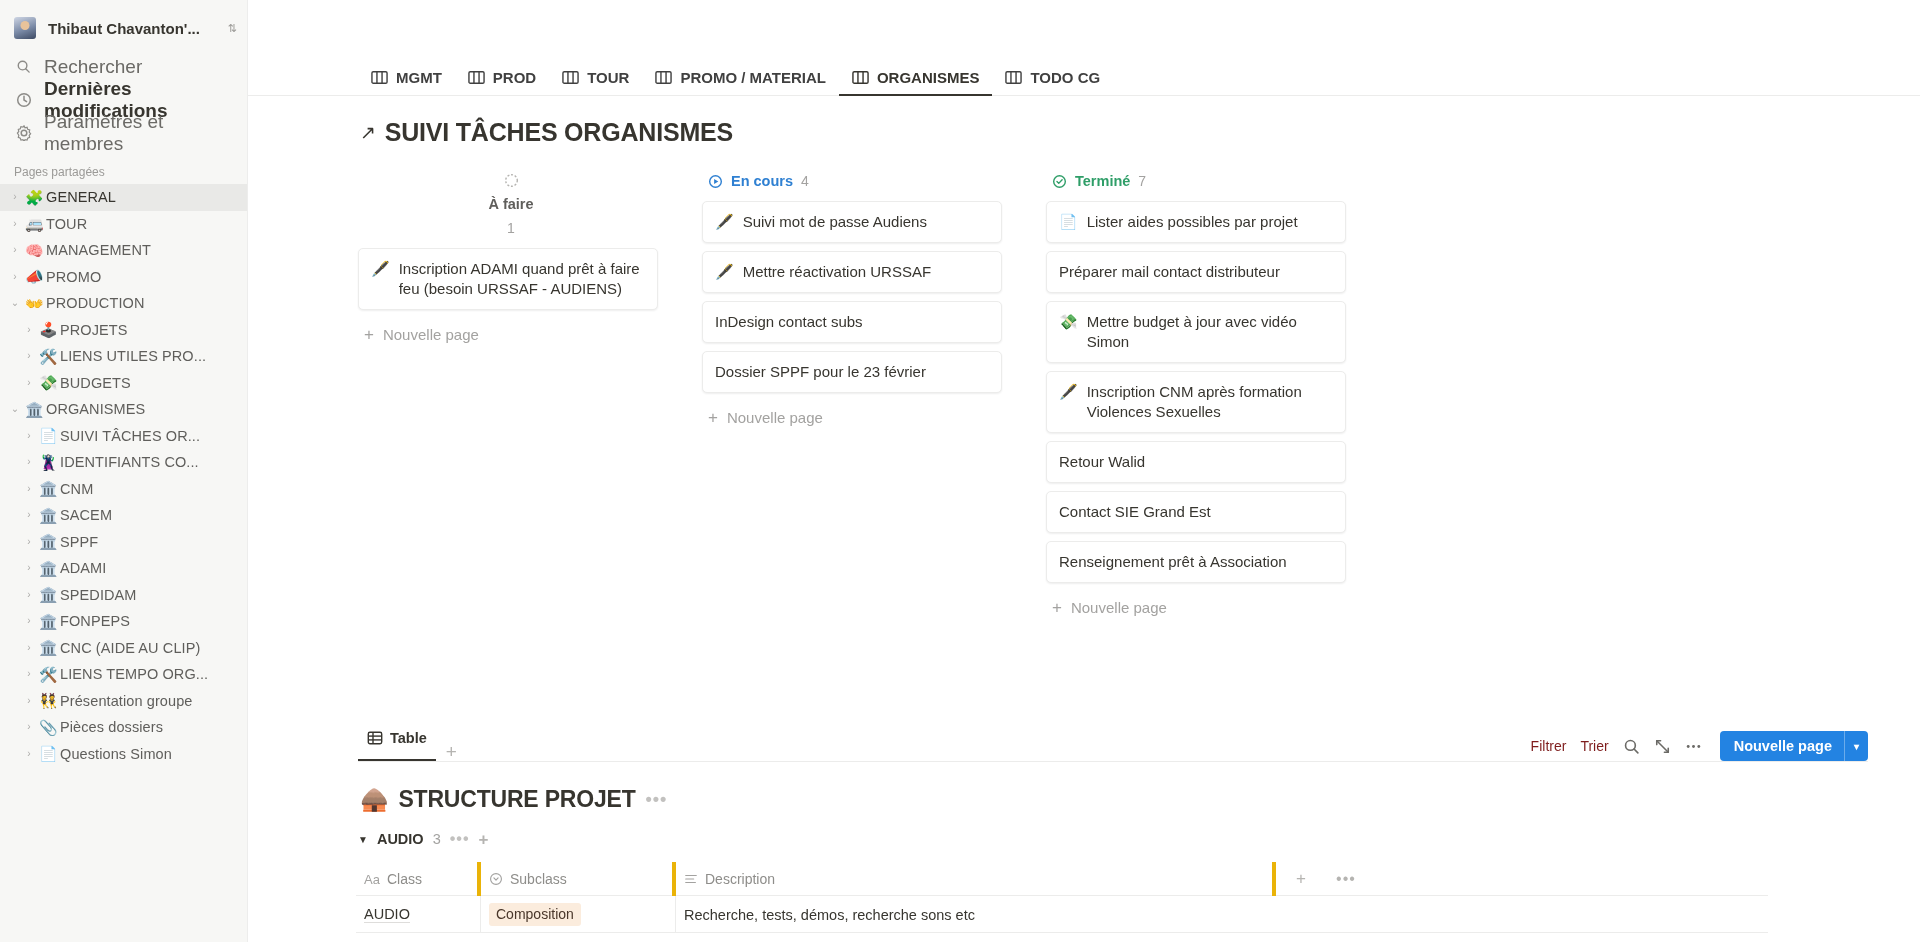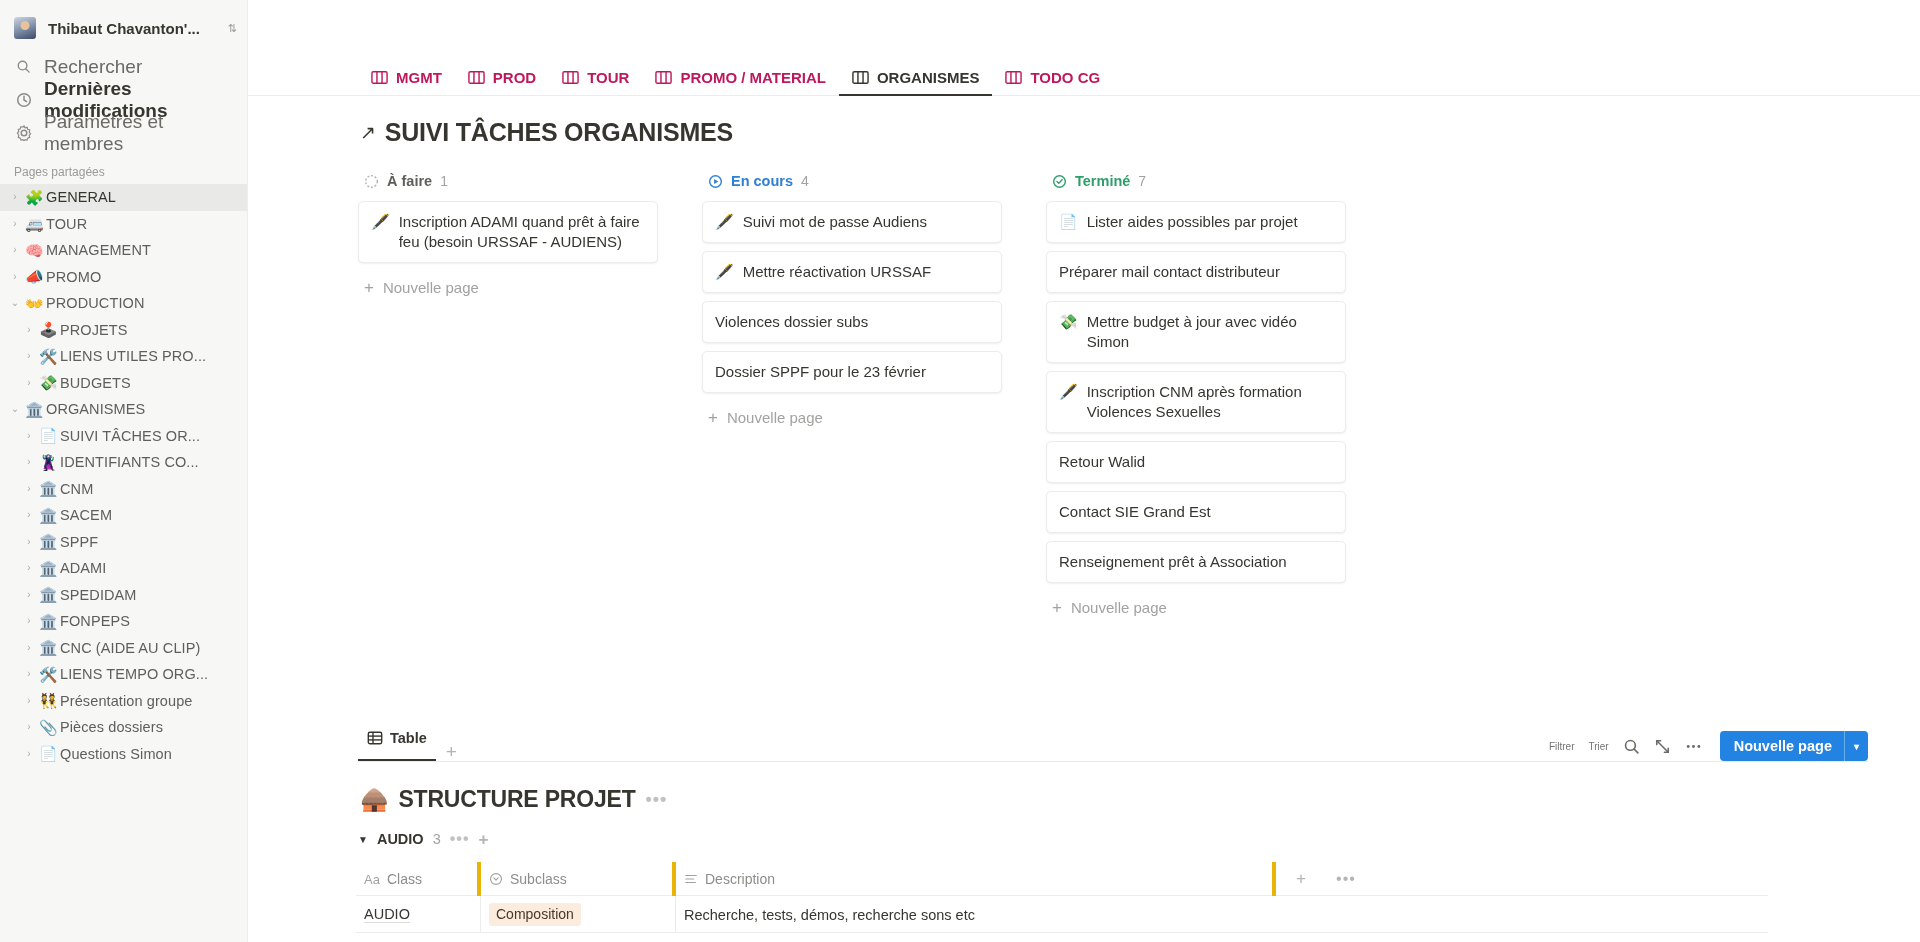--- a/index.html
+++ b/index.html
@@ -79,21 +79,21 @@
   #main { flex: 1; height: 942px; position: relative; background: #fff; overflow: hidden; }
 
   .tabbar {
     position: absolute; top: 0; left: 0; right: 0; height: 96px;
     display: flex; align-items: flex-end;
     padding-left: 110px; gap: 0;
     border-bottom: 1px solid #ececeb;
   }
   .tab {
     display: flex; align-items: center; gap: 8px;
-    font-size: 15px; font-weight: 600; color: #be185d;
+    font-size: 15px; font-weight: 600; color: #404040;
     padding: 0 13px 9px 13px; cursor: pointer; position: relative;
     white-space: nowrap;
   }
   .tab.active { color: #37352f; }
   .tab.active::after {
     content:""; position: absolute; left: 0; right: 0; bottom: -1px;
     height: 2px; background: #37352f;
   }
   .tab-ico { display: flex; align-items: center; }
 
@@ -108,21 +108,21 @@
 
   .columns {
     display: flex; padding: 26px 0 0 110px; gap: 44px; align-items: flex-start;
   }
   .col { width: 300px; flex: 0 0 300px; }
   .col-head {
     display: flex; align-items: center; gap: 8px;
     font-size: 14.5px; font-weight: 600; padding: 0 0 12px 6px;
   }
   .col-head .cnt { color: #a3a2a0; font-weight: 400; font-size: 14px; }
-  .col-head.todo { color: #5f5e5b; }
+  .col-head.todo { color: #5f5e5b; flex-direction: column; }
   .col-head.doing { color: #2f80d2; }
   .col-head.done { color: #2f9e68; }
   .col-head .st-ico { display: flex; align-items: center; }
 
   .card {
     background: #fff; border: 1px solid #ececeb; border-radius: 5px;
     box-shadow: 0 1px 2px rgba(15,15,15,.07);
     padding: 10px 12px; margin-bottom: 8px;
     display: flex; gap: 9px; align-items: flex-start;
     font-size: 15px; line-height: 20px; color: #37352f; cursor: pointer;
@@ -144,21 +144,21 @@
   .db-viewtab {
     display: flex; align-items: center; gap: 7px;
     font-size: 14.5px; font-weight: 600; color: #37352f;
     padding: 0 9px; height: 47px; cursor: pointer; position: relative;
   }
   .db-viewtab::after {
     content:""; position:absolute; left:0; right:0; bottom:0; height:2px; background:#37352f;
   }
   .db-addview { font-size: 19px; color: #b5b4b1; padding: 0 10px; cursor: pointer; line-height: 1; }
   .db-right { margin-left: auto; display: flex; align-items: center; gap: 14px; }
-  .db-right .tbtn { font-size: 10px; color: #737373; cursor: pointer; }
+  .db-right .tbtn { font-size: 14px; color: #7f1d1d; cursor: pointer; }
   .db-right .ibtn { color: #6b6a66; display: flex; align-items: center; cursor: pointer; }
   .newpage-btn {
     display: flex; align-items: stretch; background: #2383e2; color: #fff;
     border-radius: 4px; font-size: 14.5px; font-weight: 600;
     margin-left: 4px; cursor: pointer; overflow: hidden;
   }
   .newpage-btn .lbl { padding: 7px 12px 7px 14px; }
   .newpage-btn .sep { width: 1px; background: rgba(255,255,255,.33); }
   .newpage-btn .chv { padding: 7px 9px; display: flex; align-items: center; font-size: 10px; }
 
@@ -469,21 +469,21 @@
             </div>
             <div class="card">
               <span class="cemoji">🖋️</span>
               <span>Suivi mot de passe Audiens</span>
             </div>
             <div class="card">
               <span class="cemoji">🖋️</span>
               <span>Mettre réactivation URSSAF</span>
             </div>
             <div class="card">
-              <span>Violences dossier subs</span>
+              <span>InDesign contact subs</span>
             </div>
             <div class="card">
               <span>Dossier SPPF pour le 23 février</span>
             </div>
             <div class="newpage">
               <span class="plus">+</span>
               <span>Nouvelle page</span>
             </div>
           </div>
           <div class="col">

